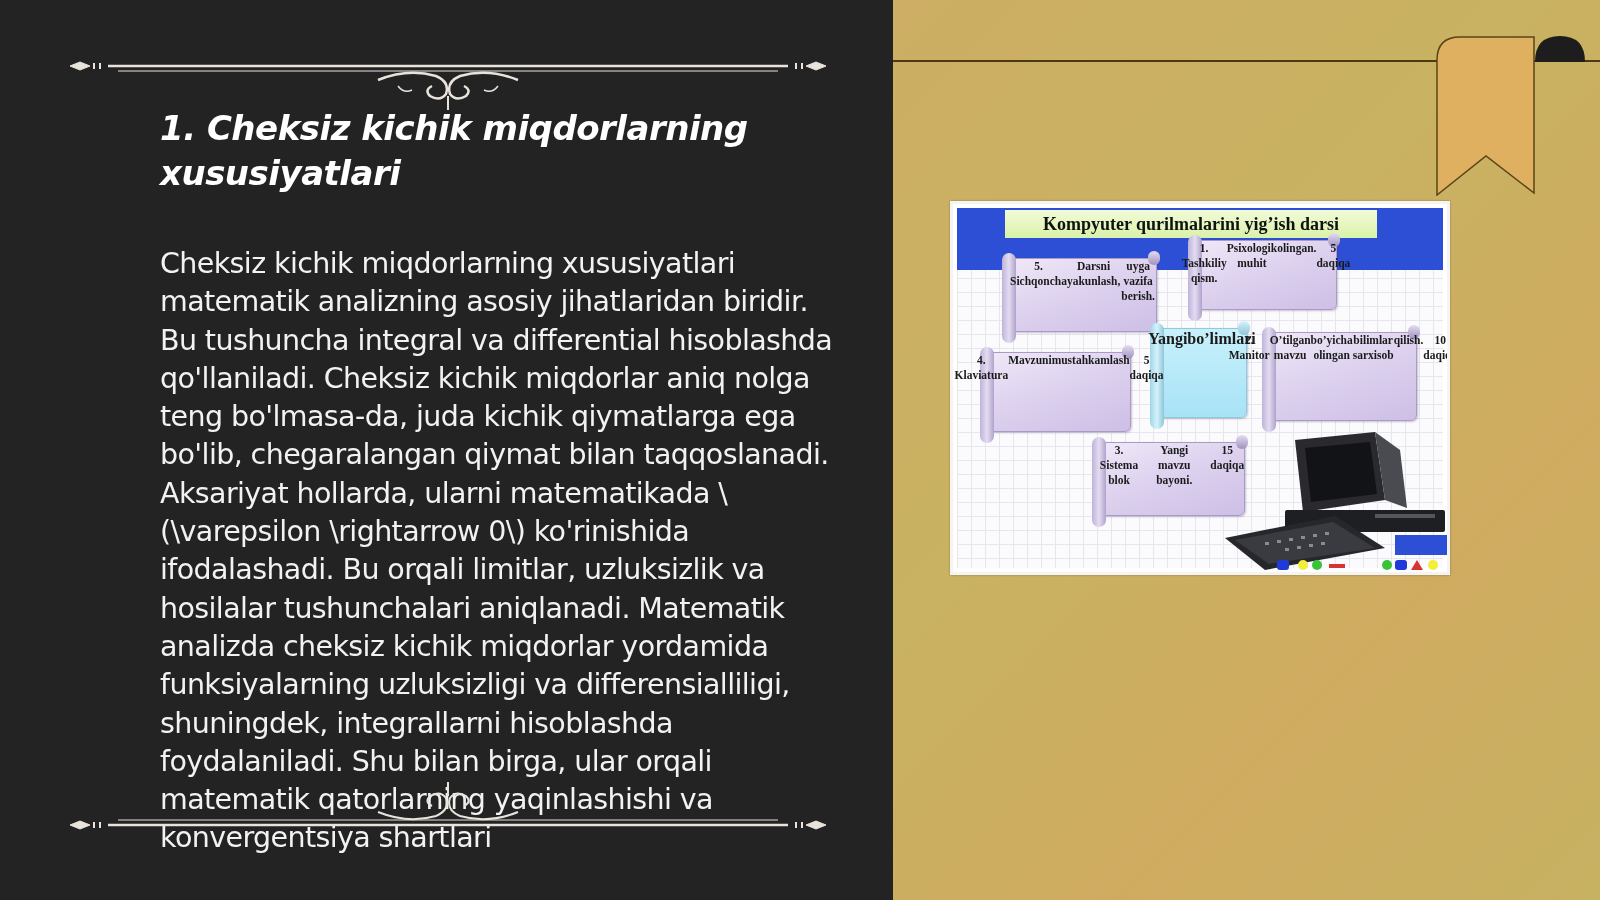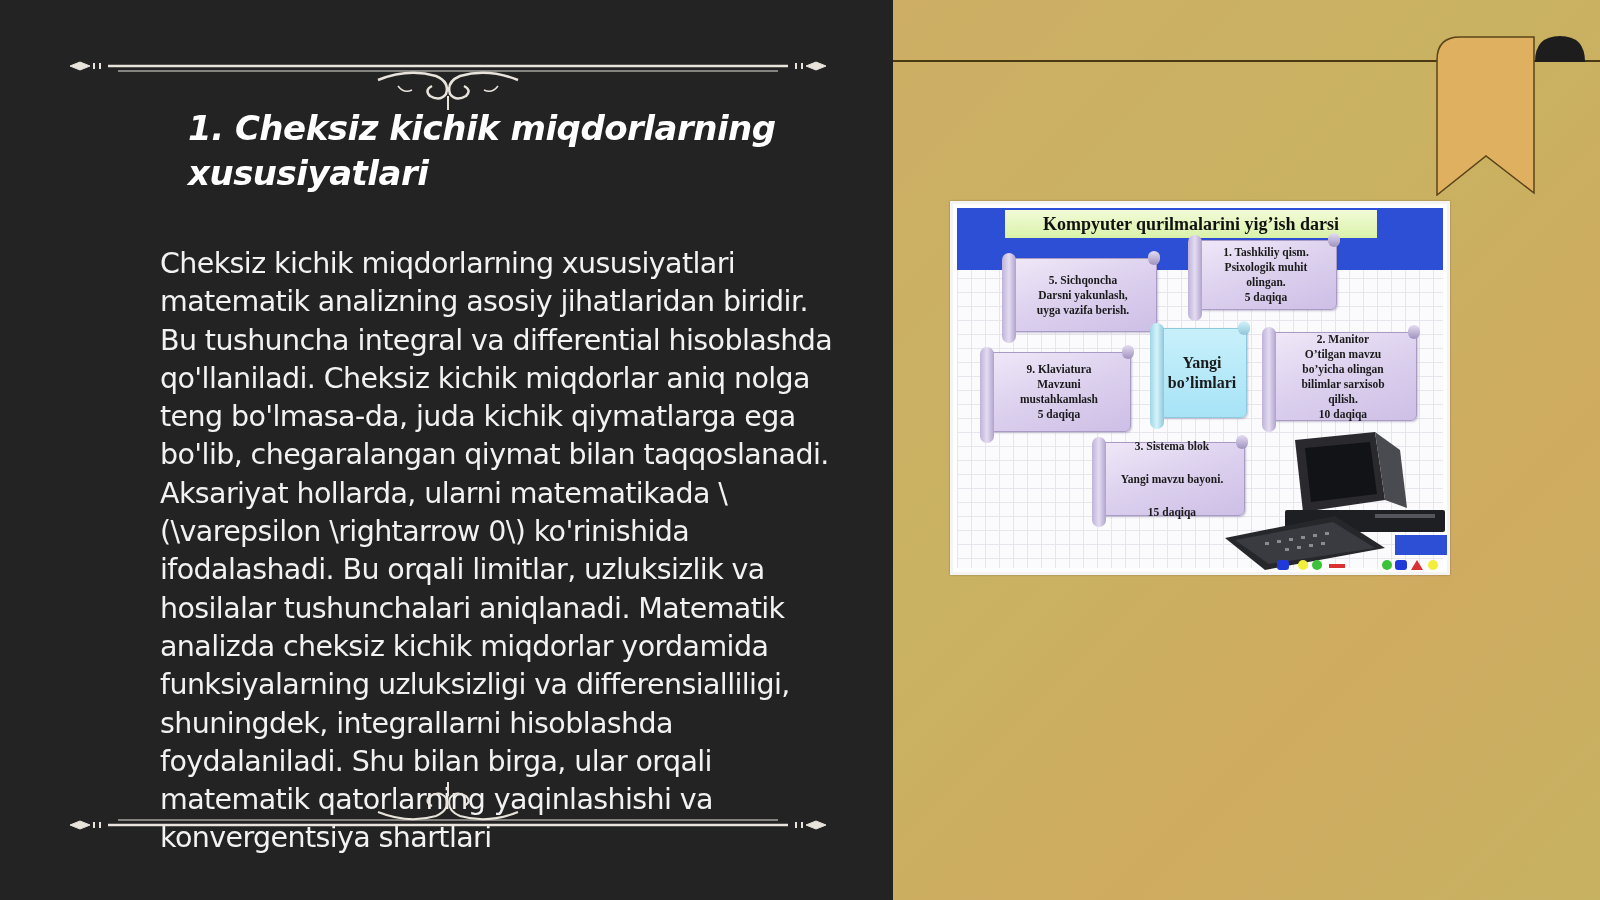--- a/index.html
+++ b/index.html
@@ -37,21 +37,20 @@
   .ornament-top { top: 52px; }
   .ornament-bottom { top: 780px; }
   .title {
     position: absolute; left: 160px; top: 106px;
     width: 660px;
     font-family: "DejaVu Sans", sans-serif;
     font-style: italic; font-weight: bold;
     font-size: 34px; line-height: 45px;
     color: #ffffff;
     letter-spacing: -0.5px;
-    margin-left: 28px;
   }
   .body-text {
     position: absolute; left: 160px; top: 245px;
     width: 680px;
     font-family: "DejaVu Sans", sans-serif;
     font-size: 28.5px; line-height: 38.3px;
     color: #f2f2f2;
     letter-spacing: -0.6px;
     word-spacing: 0px;
   }
@@ -84,21 +83,21 @@
     font-size: 18px; line-height: 28px; text-align: center;
   }
   .scroll {
     position: absolute;
     background: linear-gradient(160deg, #f0e8f8 0%, #dcd0ee 50%, #cdbfe6 100%);
     border: 1px solid #a99bc3;
     border-radius: 6px;
     color: #1a1a1a;
     font-family: "Liberation Serif", serif; font-weight: bold;
     font-size: 11.5px; line-height: 15px; text-align: center;
-    display: flex; flex-direction: column; justify-content: center;
+    display: flex; flex-direction: row; justify-content: center;
     box-shadow: 1px 1px 2px rgba(80,60,120,0.3);
   }
   .scroll::before {
     content: ""; position: absolute; left: -8px; top: -6px; bottom: -12px;
     width: 14px; border-radius: 8px;
     background: linear-gradient(90deg, #bfb3d8, #e4dcf2, #b0a2cc);
   }
   .scroll::after {
     content: ""; position: absolute; right: -4px; top: -8px;
     width: 12px; height: 14px; border-radius: 6px;
@@ -194,21 +193,21 @@
     <div class="scroll" style="left:312px; top:124px; width:148px; height:89px;">
       <span>2. Manitor</span>
       <span>O’tilgan mavzu</span>
       <span>bo’yicha olingan</span>
       <span>bilimlar sarxisob</span>
       <span>qilish.</span>
       <span>10 daqiqa</span>
     </div>
 
     <div class="scroll" style="left:30px; top:144px; width:144px; height:80px;">
-      <span>9. Klaviatura</span>
+      <span>4. Klaviatura</span>
       <span>Mavzuni</span>
       <span>mustahkamlash</span>
       <span>5 daqiqa</span>
     </div>
 
     <div class="scroll" style="left:142px; top:234px; width:146px; height:74px;gap:18px;">
       <span>3. Sistema blok</span>
       <span>Yangi  mavzu  bayoni.</span>
       <span>15 daqiqa</span>
     </div>

